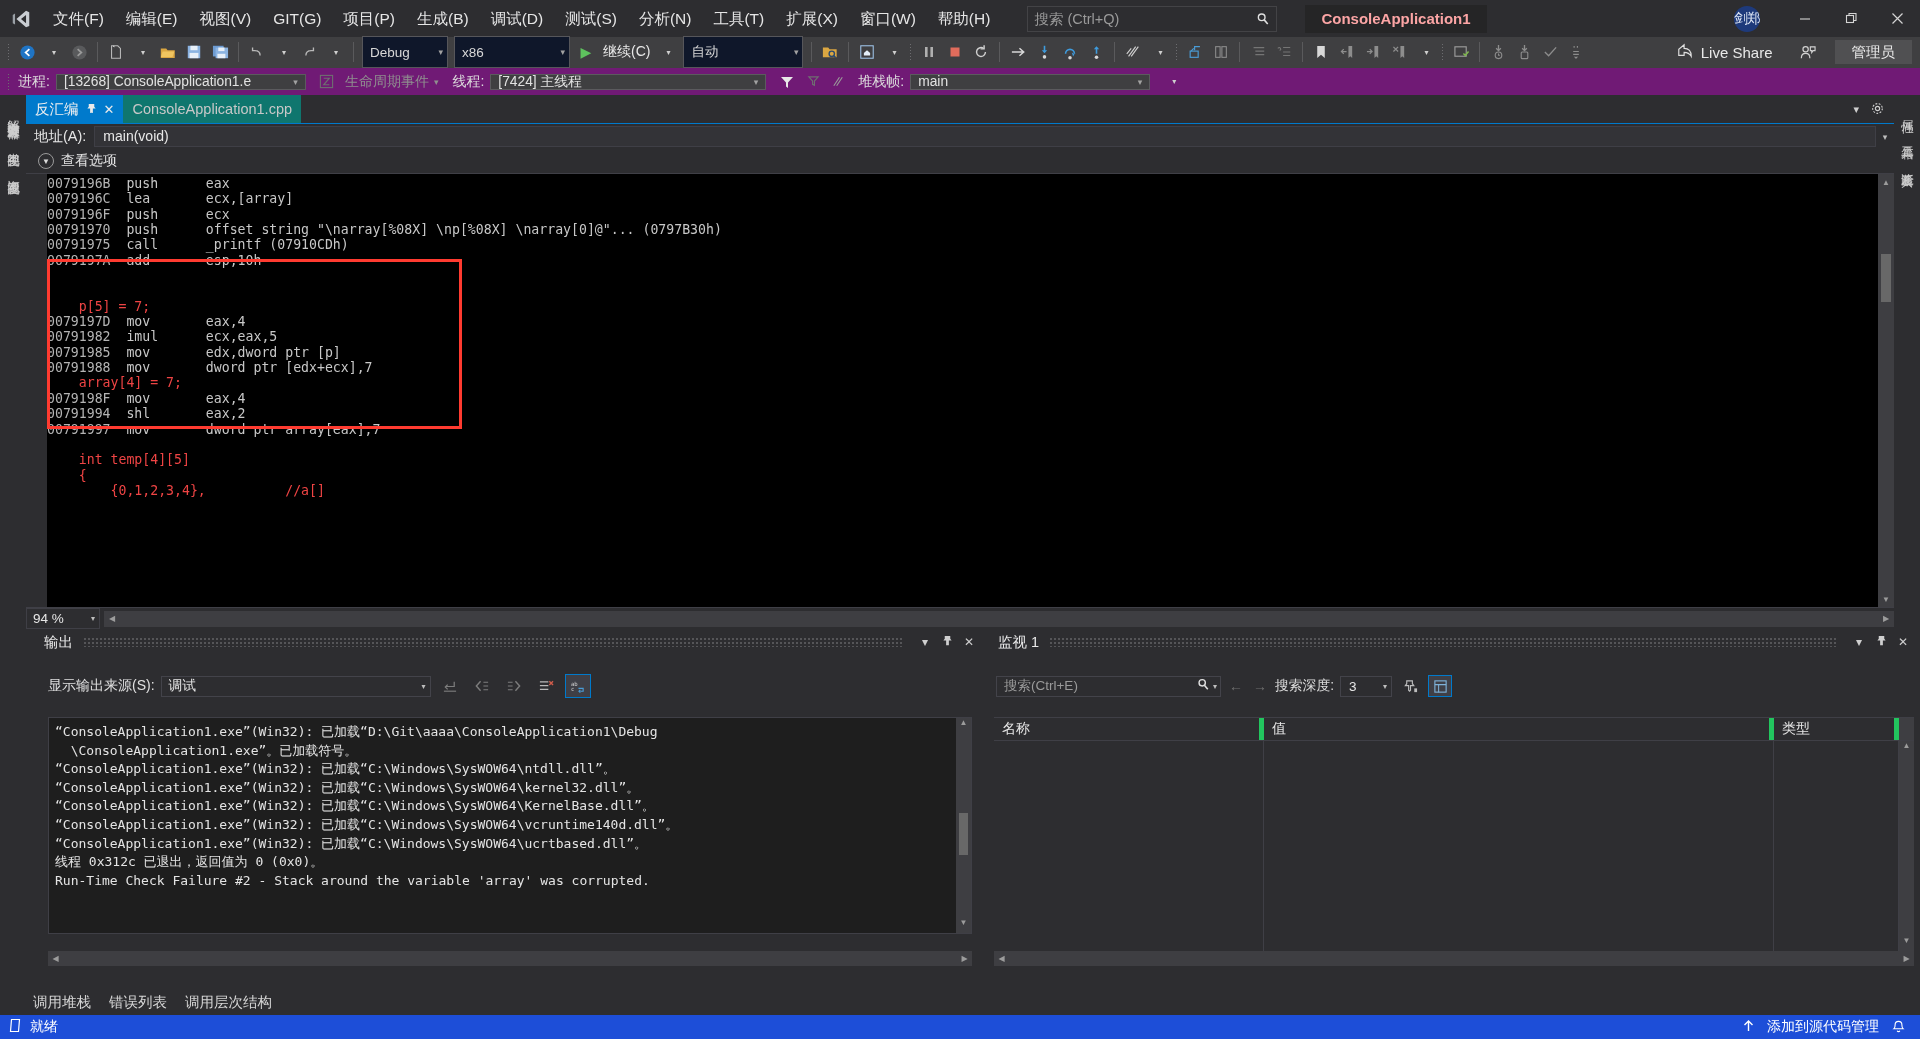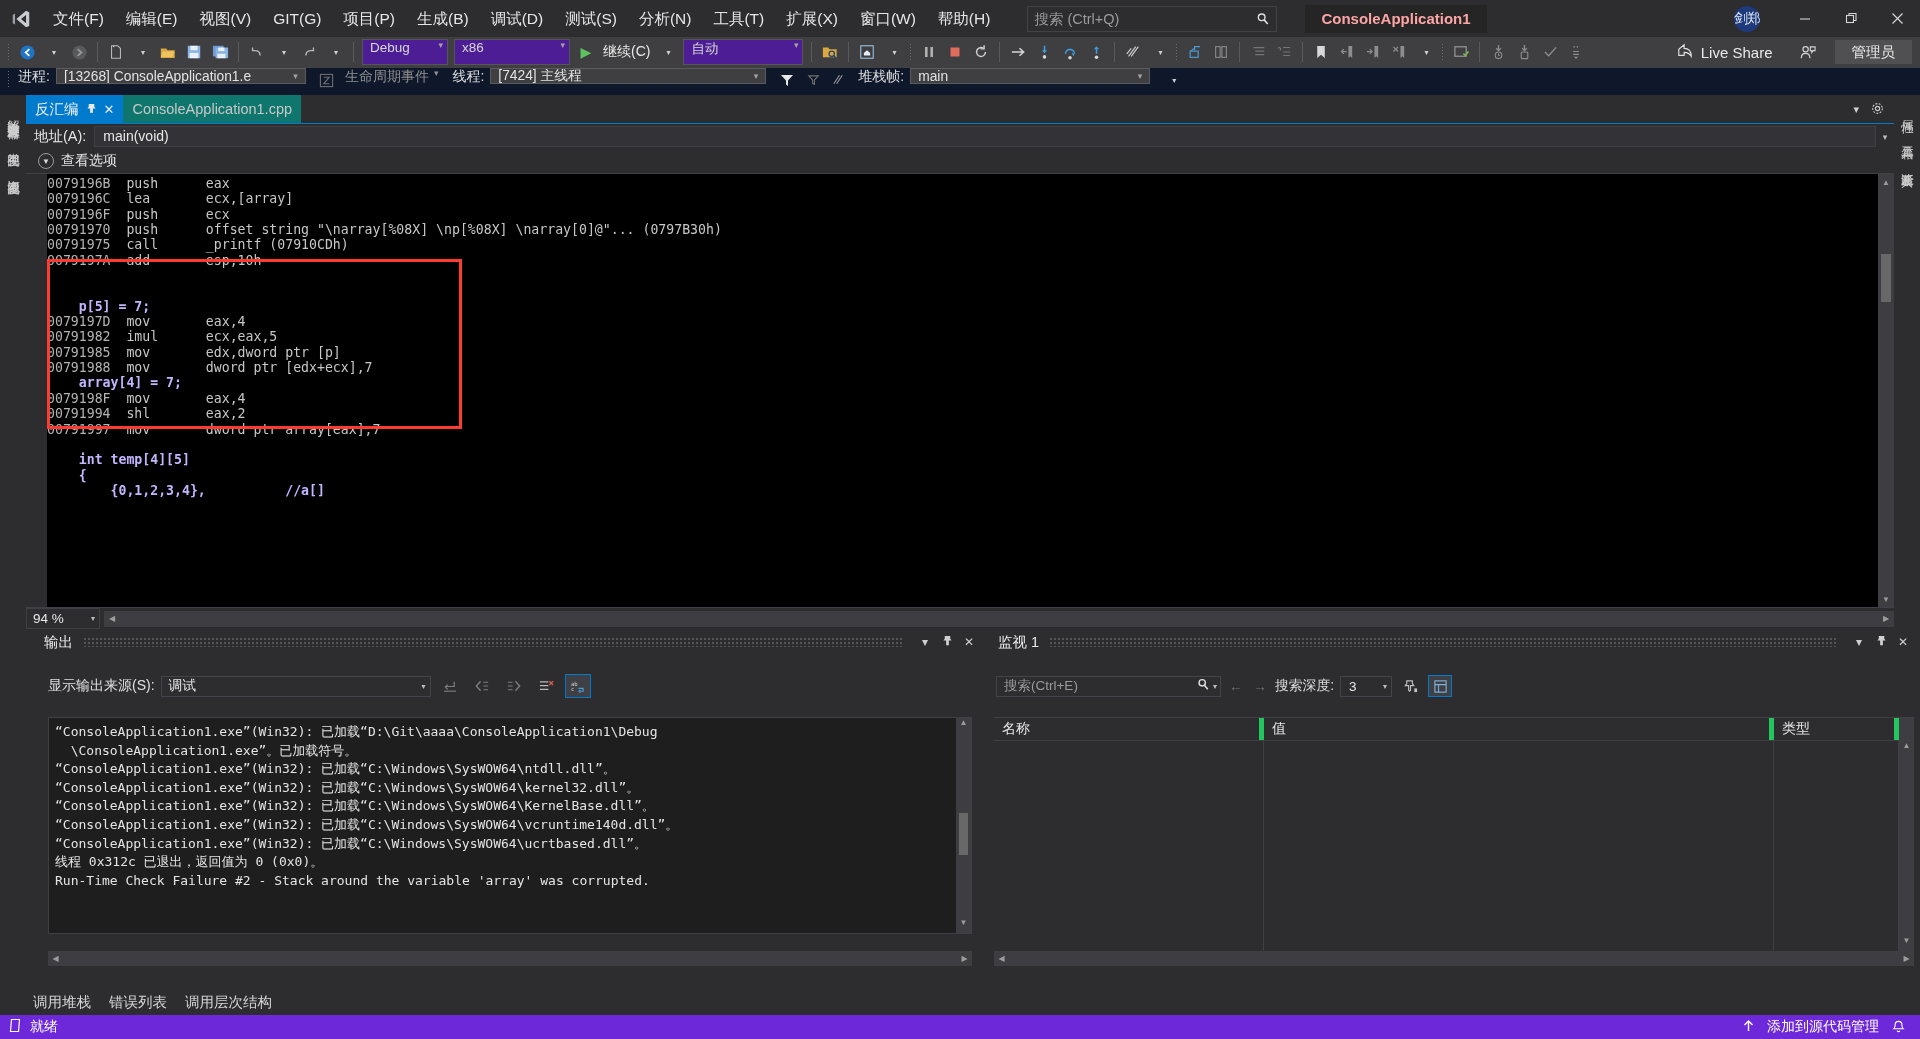--- a/index.html
+++ b/index.html
@@ -60,36 +60,36 @@
   .grip::before {
     content:""; width:3px; height:18px; margin-left:3px;
     background-image: radial-gradient(#6d6d70 40%, transparent 41%);
     background-size: 3px 3px;
   }
   .tb { height: 24px; min-width: 26px; display: flex; align-items: center; justify-content: center;
         color: #d0d0d0; position: relative; padding: 0 3px; }
   .tb-sep { width: 1px; height: 20px; background: #5a5a5c; margin: 0 5px; }
   .caret { font-size: 8px; color: #cfcfcf; margin-left: 2px; }
   .combo {
-    height: 26px; background: #4c1d95; border: 1px solid #56565a; color: #d8d8d8;
-    font-size: 13.5px; display: flex; padding: 0 4px 0 7px; margin: 0 3px;
+    height: 32px; background: #0f172a; border: 1px solid #56565a; color: #d8d8d8;
+    font-size: 13.5px; display: flex; align-items: center; padding: 0 4px 0 7px; margin: 0 3px;
   }
   .combo .cv { flex: 1; white-space: nowrap; overflow: hidden; }
   .combo .cc { color: #a2a2a2; font-size: 9px; padding-left: 6px; }
   .tb-green { color: #5ec25e; font-size: 14px; }
   .tb-text { font-size: 14px; color: #e8e8e8; padding: 0 4px; white-space: nowrap; }
   .live-share { display:flex; align-items:center; gap:7px; padding:0 10px; font-size:15px; color:#e8e8e8; }
   .admin-chip {
     height: 24px; line-height: 24px; padding: 0 17px; background: #505052;
     color: #ececec; font-size: 14.5px; margin-right: 8px;
   }
 
   
   .debugbar {
-    height: 27px; background: #0f172a; display: flex; 
+    height: 27px; background: #701a75; display: flex; align-items: center;
     flex: 0 0 27px; padding-left: 4px; font-size: 14px; color: #dcdcdc;
   }
   .dbg-label { padding: 0 6px 0 4px; white-space: nowrap; }
   .dbg-combo {
     height: 16px; background: #3f3f41; border: 1px solid #5b5b5e; display: flex;
     align-items: center; padding: 0 3px 0 7px; color: #e2e2e2; font-size: 13.8px;
     white-space: nowrap; overflow: hidden;
   }
   .dbg-combo .cc { color: #a2a2a2; font-size: 9px; padding: 0 4px; }
   .dbg-static { color: #8f8f8f; padding: 0 5px; white-space: nowrap; }
@@ -146,21 +146,21 @@
   .gutter { width: 21px; background: #2d2d30; flex: 0 0 21px; }
   .code {
     flex: 1; background: #000; font-family: "DejaVu Sans Mono", monospace;
     font-size: 13.2px; line-height: 15.35px; color: #d4d4d4; padding-top: 2px;
     white-space: pre; overflow: hidden; position: relative;
   }
   .code .ln { height: 15.35px; }
   .code .addr { color: #b4b4b4; }
   .code .mn { color: #c8c8c8; }
   .code .op { color: #c8c8c8; }
-  .code .src { color: #c4b5fd; font-weight: bold; }
+  .code .src { color: #ef4444; font-weight: normal; }
   .vscroll {
     width: 16px; background: #3e3e42; flex: 0 0 16px; position: relative;
     display: flex; flex-direction: column; align-items: center;
   }
   .vscroll .arr { height: 16px; color: #9c9c9c; font-size: 8px; display:flex; align-items:center; }
   .vscroll .thumb { position: absolute; width: 10px; background: #686868; left: 3px; }
 
   .redbox {
     position: absolute; border: 3px solid #ff3b30; pointer-events: none;
   }
@@ -259,21 +259,21 @@
 
   
   .bottabs {
     height: 26px; display: flex; align-items: center; gap: 0; padding-left: 24px;
     font-size: 14.5px; color: #d6d6d6; flex: 0 0 26px; background: #2d2d30;
   }
   .bottab { padding: 0 9px; height: 26px; line-height: 26px; }
 
   
   .statusbar {
-    height: 24px; background: #6d28d9; display: flex; align-items: center;
+    height: 24px; background: #1d4ed8; display: flex; align-items: center;
     flex: 0 0 24px; color: #fff; font-size: 14px; padding: 2px 8px;
   }
   .statusbar .sleft { display: flex; align-items: center; gap: 8px; }
   .statusbar .sright { margin-left: auto; display: flex; align-items: center; gap: 12px; padding-right: 6px; }
   .statusbar .micon { display:flex; align-items:center; }
 </style>
 </head>
 <body>
 
 <div class="app">

